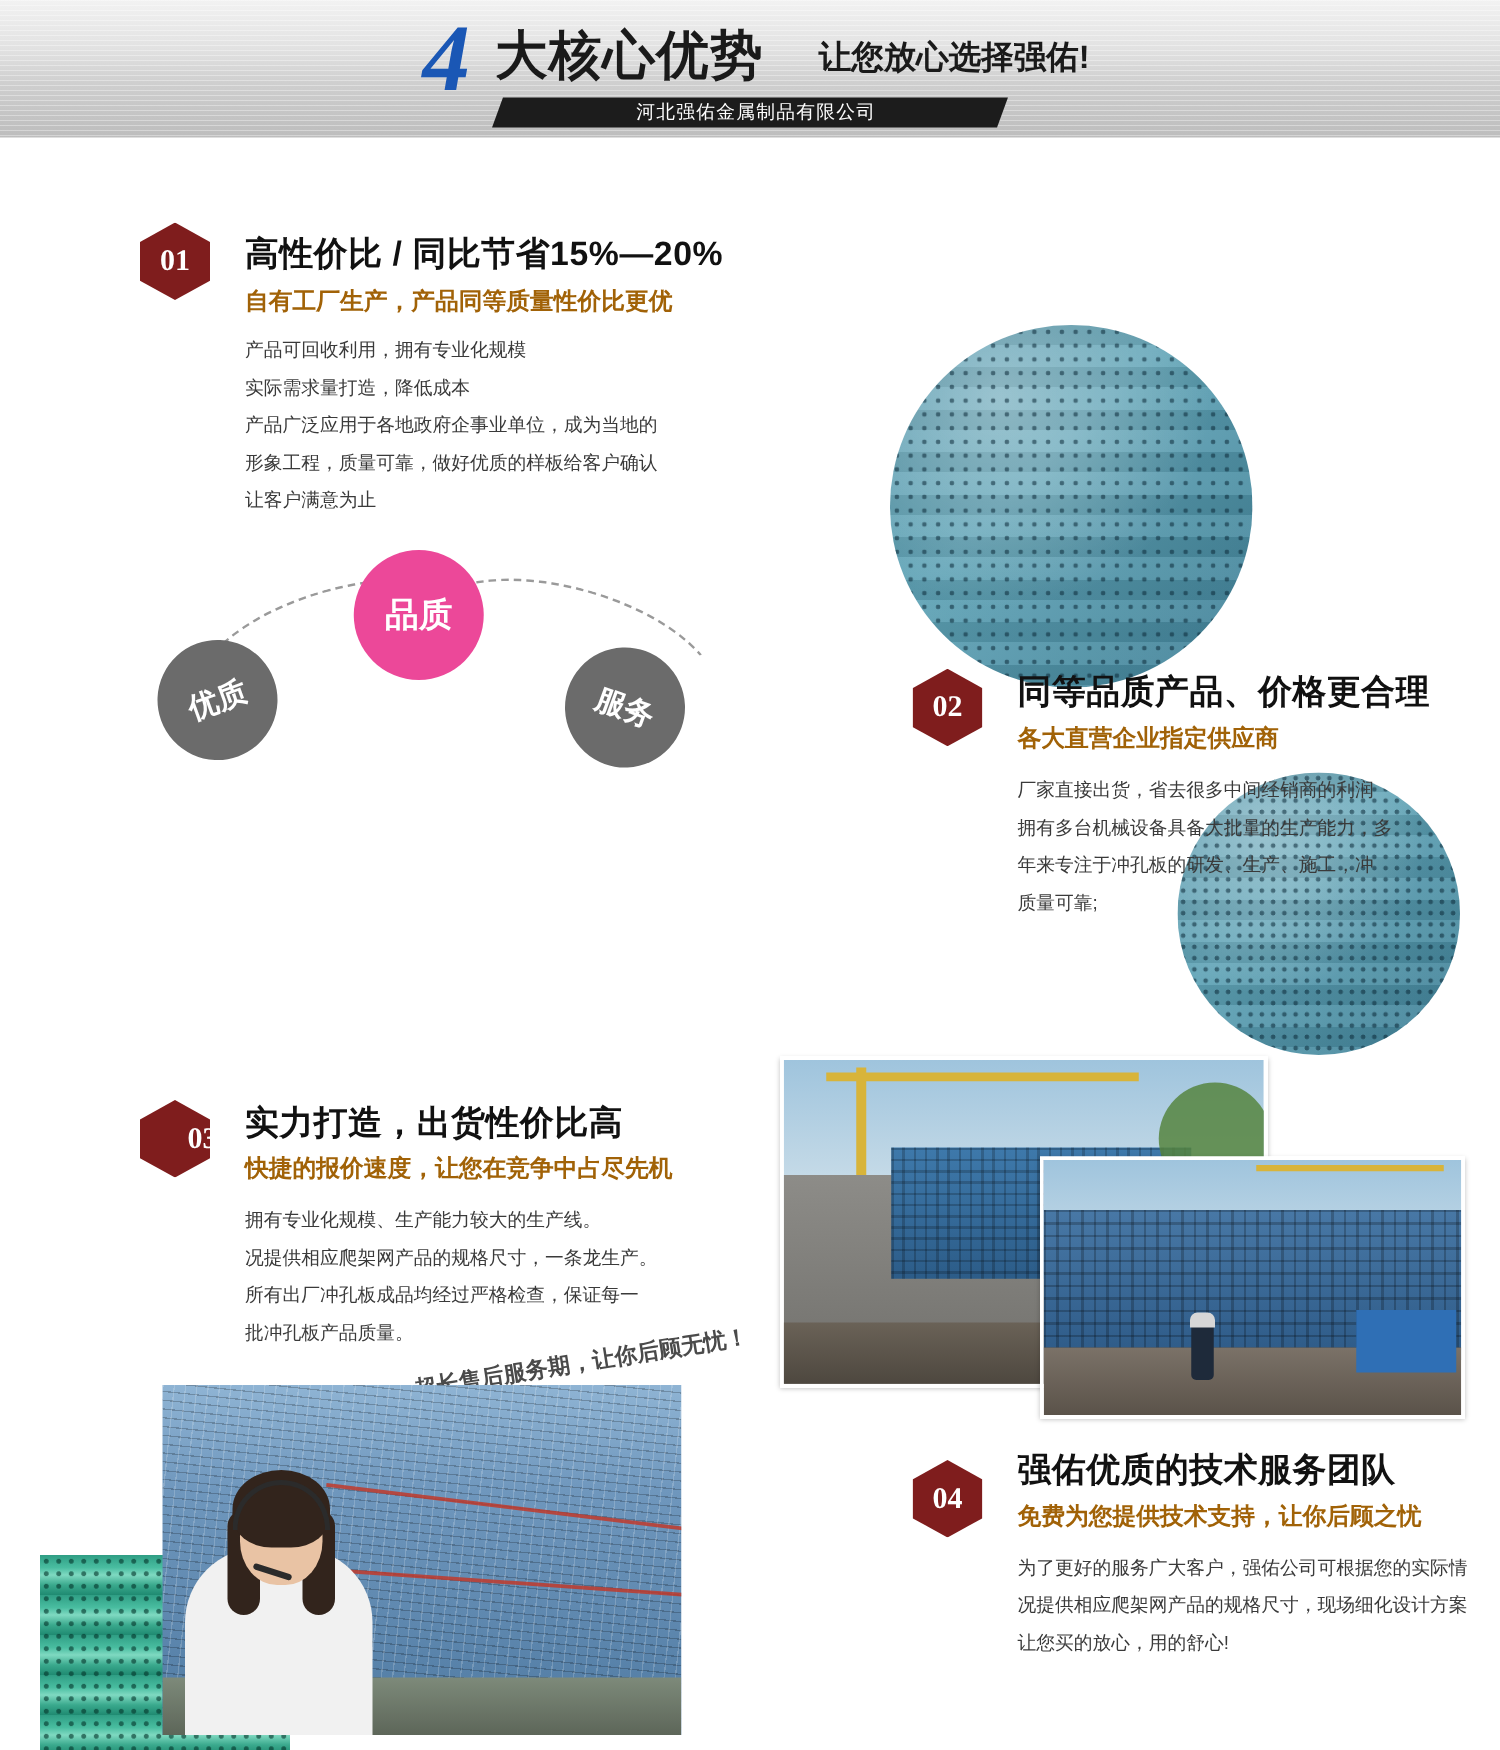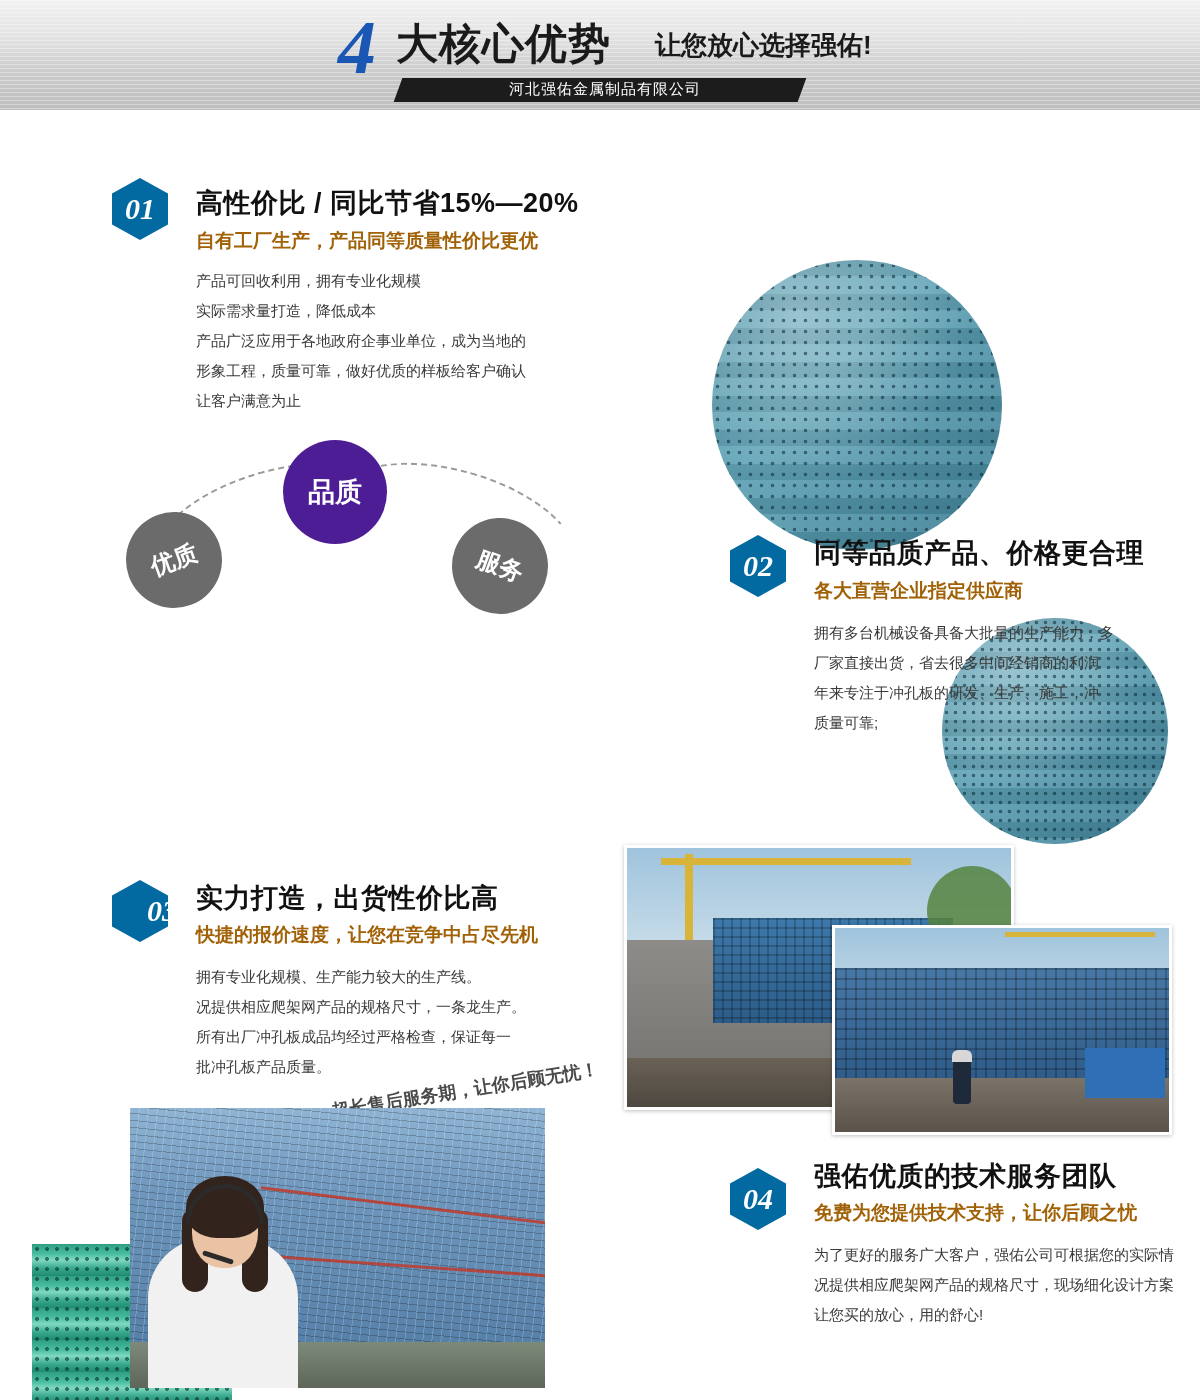--- a/index.html
+++ b/index.html
@@ -72,30 +72,29 @@
     text-align: center;
     font-size: 15px;
     color: #ffffff;
     letter-spacing: 1px;
   }
 
   
   .hex {
     position: absolute;
     width: 56px; height: 62px;
-    background: #0369a1;
+    background: #7f1d1d;
     clip-path: polygon(50% 0%, 100% 25%, 100% 75%, 50% 100%, 0% 75%, 0% 25%);
     color: #fff;
-    font-size: 30px;
+    font-size: 24px;
     font-weight: bold;
     display: flex;
     align-items: center;
     justify-content: center;
     font-family: "Liberation Serif", serif;
-    font-style: italic;
   }
 
   .title-main {
     position: absolute;
     font-size: 27px;
     font-weight: bold;
     color: #111;
     letter-spacing: 0.5px;
     white-space: nowrap;
   }
@@ -157,21 +156,21 @@
     position: absolute;
     border-radius: 50%;
     background: #6b6b6b;
     color: #fff;
     font-weight: bold;
     display: flex;
     align-items: center;
     justify-content: center;
     text-align: center;
   }
-  .bubble.dark { background: #4c1d95; }
+  .bubble.dark { background: #ec4899; }
 
   
   .site-photo {
     position: absolute;
     overflow: hidden;
     border: 3px solid #fff;
     box-shadow: 0 1px 4px rgba(0,0,0,0.25);
   }
   .sky {
     position: absolute; left:0; top:0; right:0; height: 46%;
@@ -309,22 +308,22 @@
 <div class="bubble" style="left:452px; top:518px; width:96px; height:96px; font-size:24px; transform:rotate(20deg);">服务</div>
 
 <div class="photo green-panel" style="left:32px; top:618px; width:200px; height:180px;">
   <div class="dots"></div>
 </div>
 
 <div class="hex" style="left:730px; top:535px;">02</div>
 <div class="title-main" style="left:814px; top:535px;">同等品质产品、价格更合理</div>
 <div class="title-sub" style="left:814px; top:578px;">各大直营企业指定供应商</div>
 <div class="body-text" style="left:814px; top:618px;">
+  <div>厂家直接出货，省去很多中间经销商的利润</div>
   <div>拥有多台机械设备具备大批量的生产能力，多</div>
-  <div>厂家直接出货，省去很多中间经销商的利润</div>
   <div>年来专注于冲孔板的研发、生产、施工，冲</div>
   <div>质量可靠;</div>
 </div>
 
 <div class="hex" style="left:112px; top:880px;padding-left:44px;">03</div>
 <div class="title-main" style="left:196px; top:880px;">实力打造，出货性价比高</div>
 <div class="title-sub" style="left:196px; top:922px;">快捷的报价速度，让您在竞争中占尽先机</div>
 <div class="body-text" style="left:196px; top:962px;">
   <div>拥有专业化规模、生产能力较大的生产线。</div>
   <div>况提供相应爬架网产品的规格尺寸，一条龙生产。</div>

